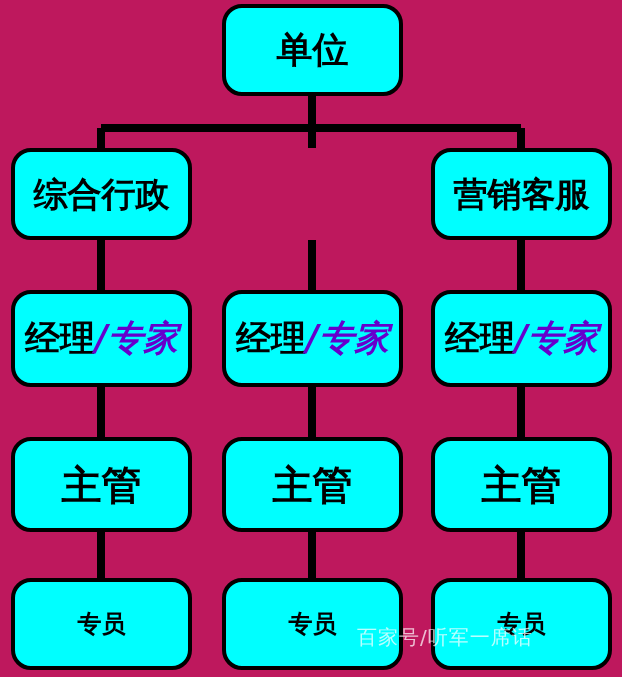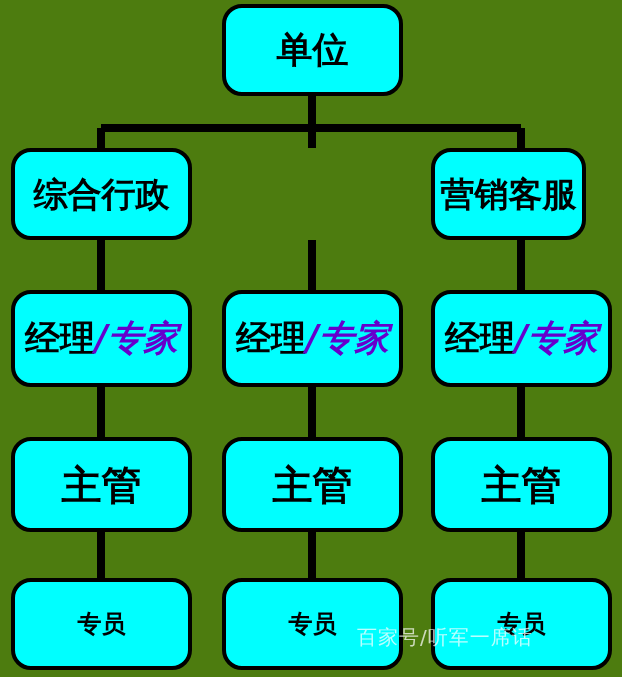--- a/index.html
+++ b/index.html
@@ -4,21 +4,21 @@
 <style>
   html, body {
     margin: 0;
     padding: 0;
     background: #ffffff;
   }
   #canvas {
     position: relative;
     width: 622px;
     height: 677px;
-    background: #4d7c0f;
+    background: #be185d;
     overflow: hidden;
     font-family: "DejaVu Sans", "Liberation Sans", sans-serif;
   }
   
   #wires {
     position: absolute;
     left: 0; top: 0;
     width: 622px;
     height: 677px;
   }
@@ -119,21 +119,21 @@
       <span class="seg-main">经理</span><span class="seg-alt">/专家</span>
     </span>
   </div>
   <div class="node s-sup" id="n-1-2" style="left: 222px; top: 437px; width: 181px; height: 95px;">
     <span class="label">主管</span>
   </div>
   <div class="node s-staff" id="n-1-3" style="left: 222px; top: 578px; width: 181px; height: 92px;">
     <span class="label">专员</span>
   </div>
 
-  <div class="node s-dept" id="n-2-0" style="left: 431px; top: 148px; width: 155px; height: 92px;">
+  <div class="node s-dept" id="n-2-0" style="left: 431px; top: 148px; width: 181px; height: 92px;">
     <span class="label">营销客服</span>
   </div>
   <div class="node s-mgr" id="n-2-1" style="left: 431px; top: 290px; width: 181px; height: 97px;">
     <span class="label">
       <span class="seg-main">经理</span><span class="seg-alt">/专家</span>
     </span>
   </div>
   <div class="node s-sup" id="n-2-2" style="left: 431px; top: 437px; width: 181px; height: 95px;">
     <span class="label">主管</span>
   </div>

